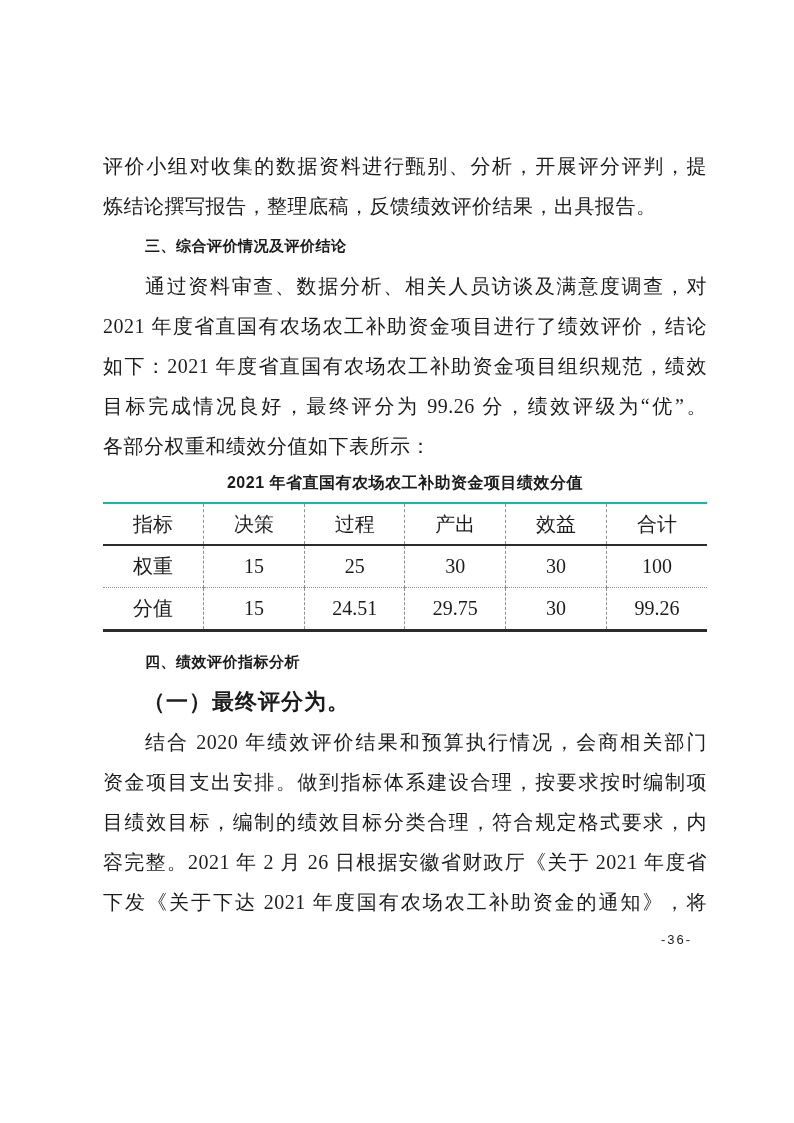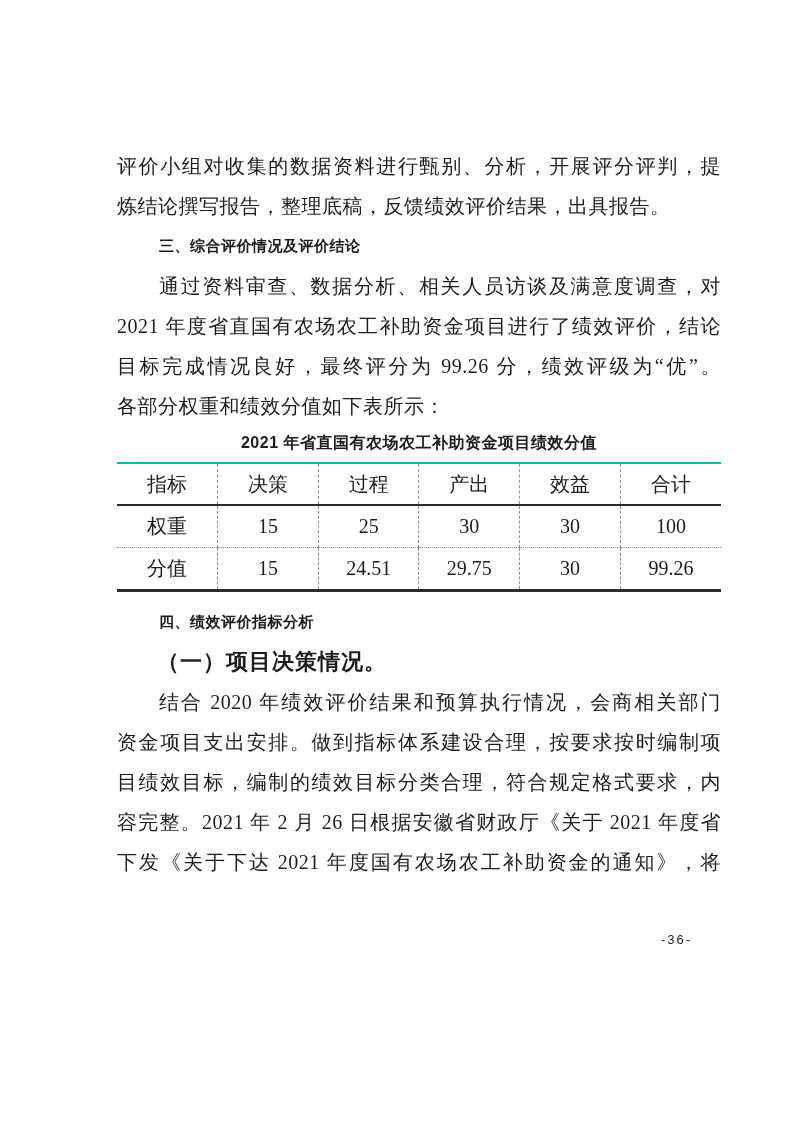--- a/index.html
+++ b/index.html
@@ -11,21 +11,21 @@
     position: relative;
     width: 794px;
     height: 1123px;
     background: #ffffff;
     overflow: hidden;
     font-family: "Liberation Serif", serif;
     color: #1c1c1c;
   }
   .content {
     position: absolute;
-    left: 117px;
+    left: 103px;
     top: 146px;
     width: 604px;
   }
   .bodyline {
     font-size: 20px;
     line-height: 40px;
     height: 40px;
     overflow: hidden;
     text-align: justify;
     letter-spacing: 0.5px;
@@ -111,20 +111,21 @@
     <div>
       <div class="bodyline fill">评价小组对收集的数据资料进行甄别、分析，开展评分评判，提</div>
       <div class="bodyline lastline">炼结论撰写报告，整理底稿，反馈绩效评价结果，出具报告。</div>
     </div>
 
     <div class="heading">三、综合评价情况及评价结论</div>
 
     <div>
       <div class="bodyline fill indent">通过资料审查、数据分析、相关人员访谈及满意度调查，对</div>
       <div class="bodyline fill">2021 年度省直国有农场农工补助资金项目进行了绩效评价，结论</div>
+      <div class="bodyline fill">如下：2021 年度省直国有农场农工补助资金项目组织规范，绩效</div>
       <div class="bodyline fill">目标完成情况良好，最终评分为 99.26 分，绩效评级为“优”。</div>
       <div class="bodyline lastline">各部分权重和绩效分值如下表所示：</div>
     </div>
 
     <div class="table-title">2021 年省直国有农场农工补助资金项目绩效分值</div>
 
     <table class="score-table">
       <thead>
         <tr>
           <td>指标</td>
@@ -152,21 +153,21 @@
           <td>30</td>
           <td>99.26</td>
         </tr>
       </tbody>
     </table>
 
     <div class="after-table-gap"></div>
 
     <div class="heading">四、绩效评价指标分析</div>
 
-    <div class="subheading">（一）项目决策情况。</div>
+    <div class="subheading">（一）最终评分为。</div>
 
     <div>
       <div class="bodyline fill indent">结合 2020 年绩效评价结果和预算执行情况，会商相关部门</div>
       <div class="bodyline fill">资金项目支出安排。做到指标体系建设合理，按要求按时编制项</div>
       <div class="bodyline fill">目绩效目标，编制的绩效目标分类合理，符合规定格式要求，内</div>
       <div class="bodyline fill">容完整。2021 年 2 月 26 日根据安徽省财政厅《关于 2021 年度省</div>
       <div class="bodyline fill">下发《关于下达 2021 年度国有农场农工补助资金的通知》，将</div>
     </div>
 
   </div>

